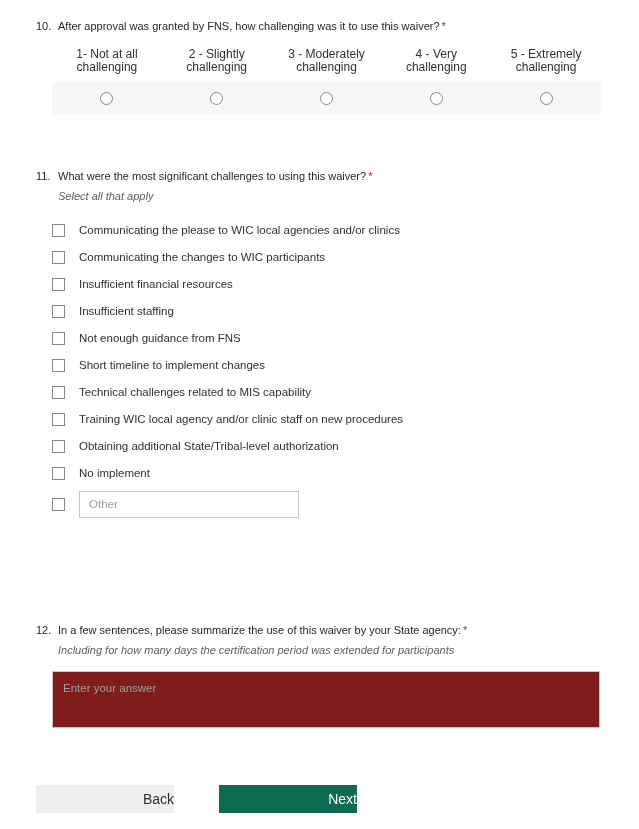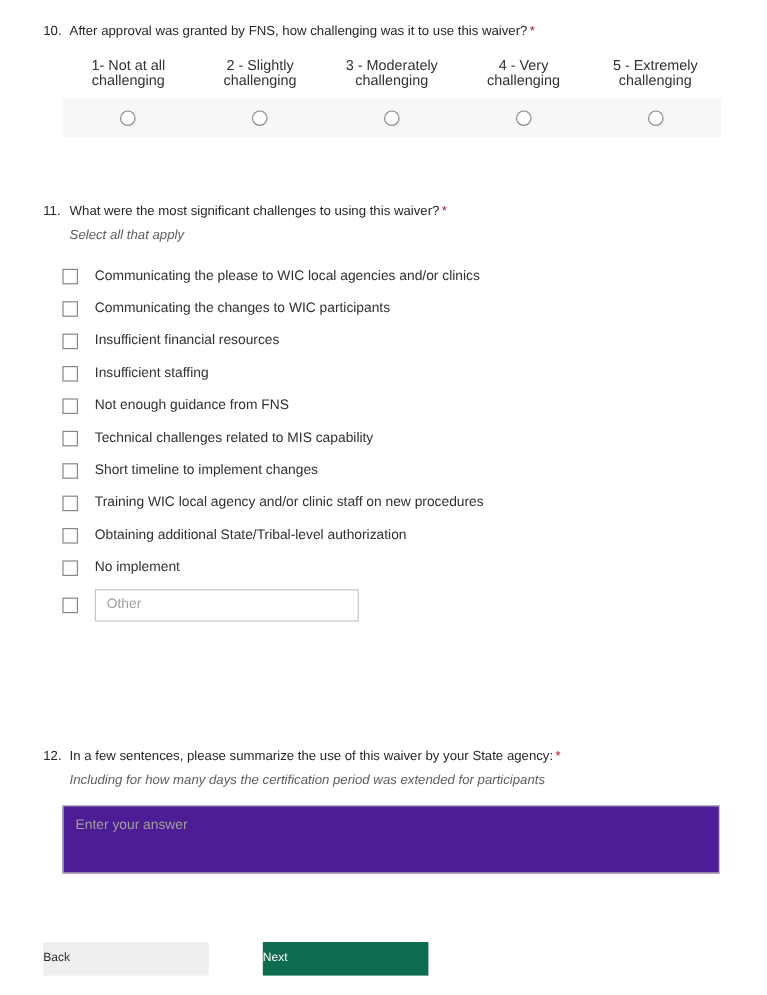--- a/index.html
+++ b/index.html
@@ -160,21 +160,21 @@
     width: 567px;
   }
   .textarea-wrap {
     margin-top: 14px;
     margin-left: 16px;
   }
   .long-answer {
     width: 548px;
     height: 57px;
     border: 1px solid #c8c6c4;
-    background: #4c1d95;
+    background: #7f1d1d;
     box-sizing: border-box;
     resize: none;
     font-family: "Liberation Sans", sans-serif;
     font-size: 11.5px;
     color: #a19f9d;
     padding: 9px 10px;
     line-height: 15px;
     outline: none;
   }
   .long-answer::placeholder {
@@ -187,25 +187,25 @@
     position: absolute;
     top: 785px;
     left: 36px;
     display: flex;
     align-items: center;
   }
   .btn {
     height: 28px;
     border: none;
     font-family: "Liberation Sans", sans-serif;
-    font-size: 10px;
+    font-size: 14px;
     cursor: pointer;
     line-height: 28px;
     padding: 0;
-    text-align: left;
+    text-align: right;
   }
   .btn-back {
     width: 138px;
     background: #efefef;
     color: #323130;
   }
   .btn-next {
     width: 138px;
     background: #0f6b4f;
     color: #ffffff;
@@ -274,25 +274,25 @@
       <div class="choice">
         <span class="cbox"></span>
         <span class="choice-label">Insufficient staffing</span>
       </div>
       <div class="choice">
         <span class="cbox"></span>
         <span class="choice-label">Not enough guidance from FNS</span>
       </div>
       <div class="choice">
         <span class="cbox"></span>
+        <span class="choice-label">Short timeline to implement changes</span>
+      </div>
+      <div class="choice">
+        <span class="cbox"></span>
         <span class="choice-label">Technical challenges related to MIS capability</span>
-      </div>
-      <div class="choice">
-        <span class="cbox"></span>
-        <span class="choice-label">Short timeline to implement changes</span>
       </div>
       <div class="choice">
         <span class="cbox"></span>
         <span class="choice-label">Training WIC local agency and/or clinic staff on new procedures</span>
       </div>
       <div class="choice">
         <span class="cbox"></span>
         <span class="choice-label">Obtaining additional State/Tribal-level authorization</span>
       </div>
       <div class="choice">

